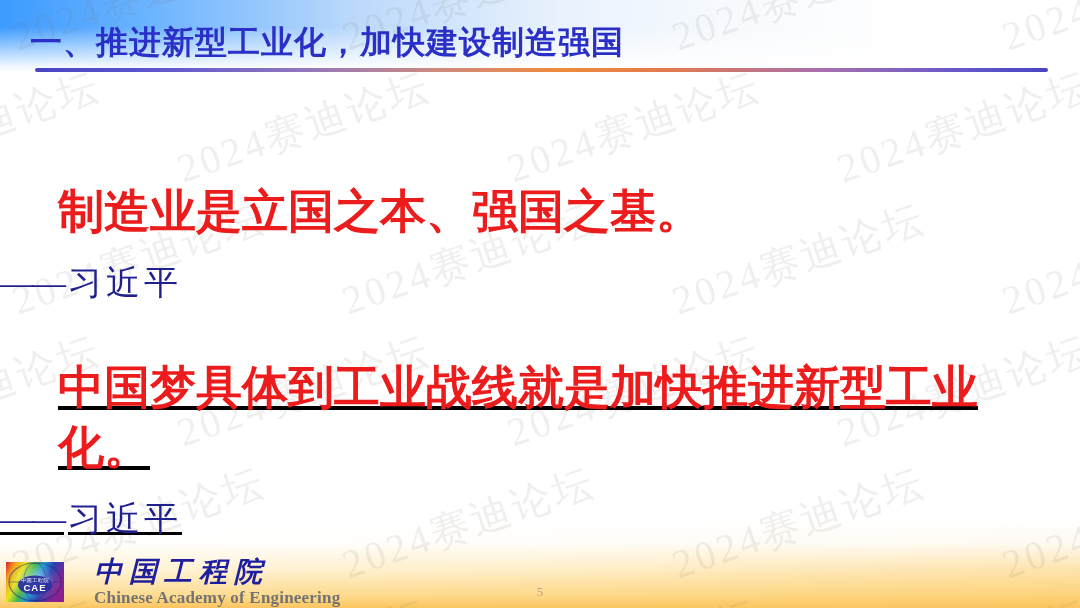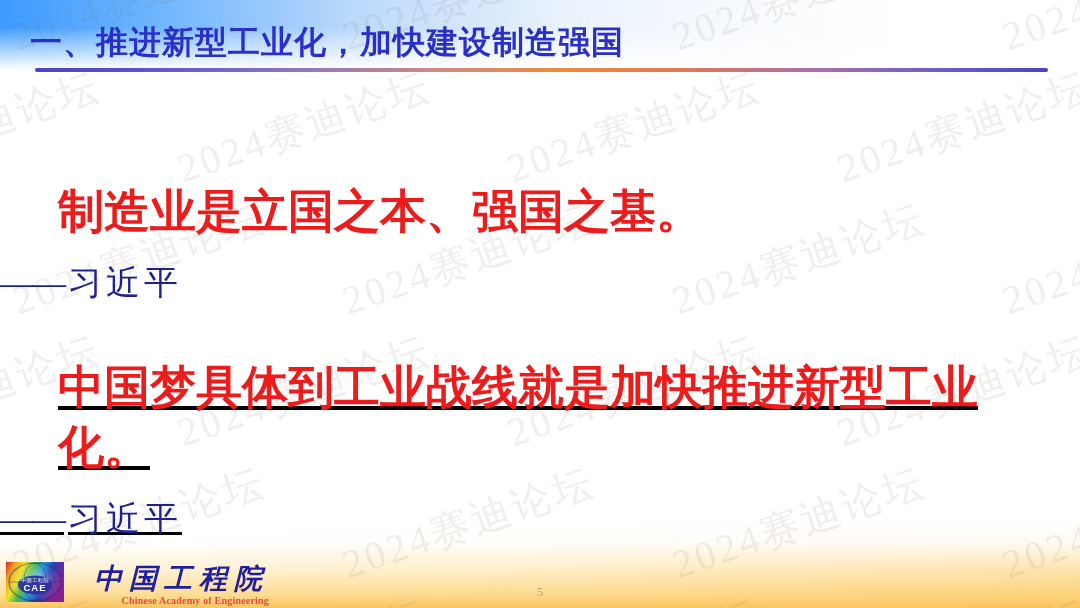--- a/index.html
+++ b/index.html
@@ -181,26 +181,25 @@
     font-size: 28px;
     font-weight: 700;
     font-style: italic;
     letter-spacing: 7px;
     color: #1f1f9e;
     white-space: nowrap;
   }
   .logo-en {
     margin-top: 3px;
     font-family: "Liberation Serif", "DejaVu Serif", serif;
-    font-size: 10px;
+    font-size: 17px;
     font-weight: 700;
     letter-spacing: 0.2px;
-    color: #ef4444;
+    color: #737373;
     white-space: nowrap;
-    text-align: right;
   }
 
   .page-number {
     position: absolute;
     left: 0;
     bottom: 8px;
     width: 1080px;
     text-align: center;
     z-index: 7;
     font-family: "Liberation Serif", "DejaVu Serif", serif;

